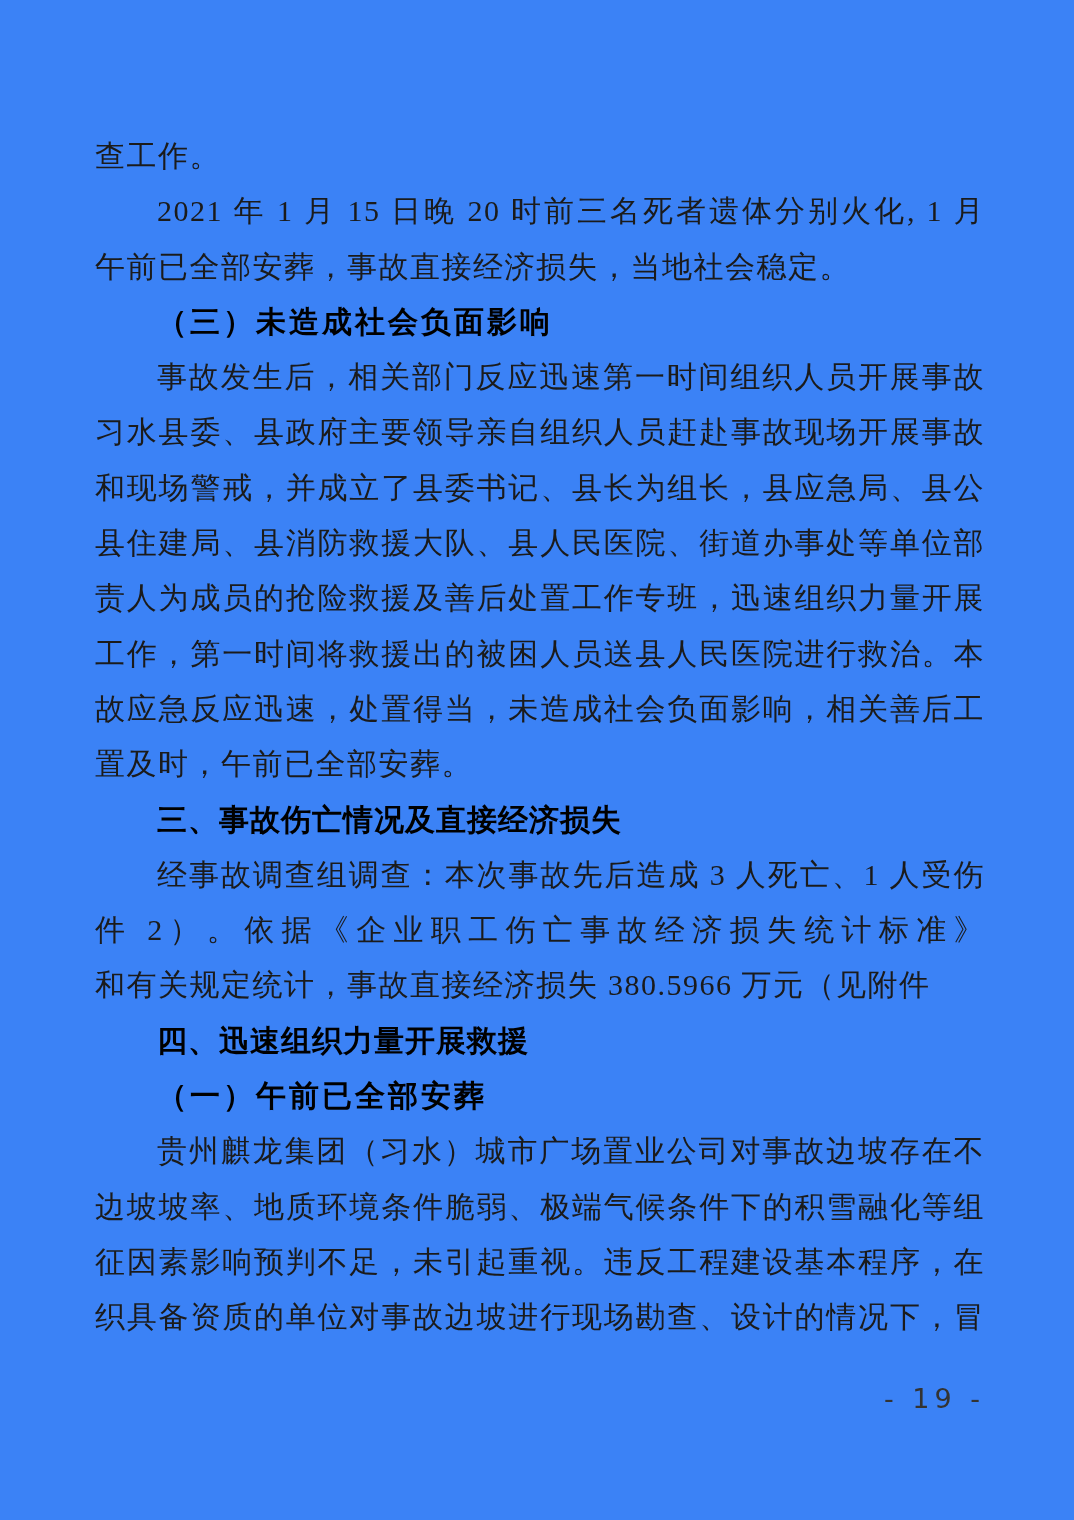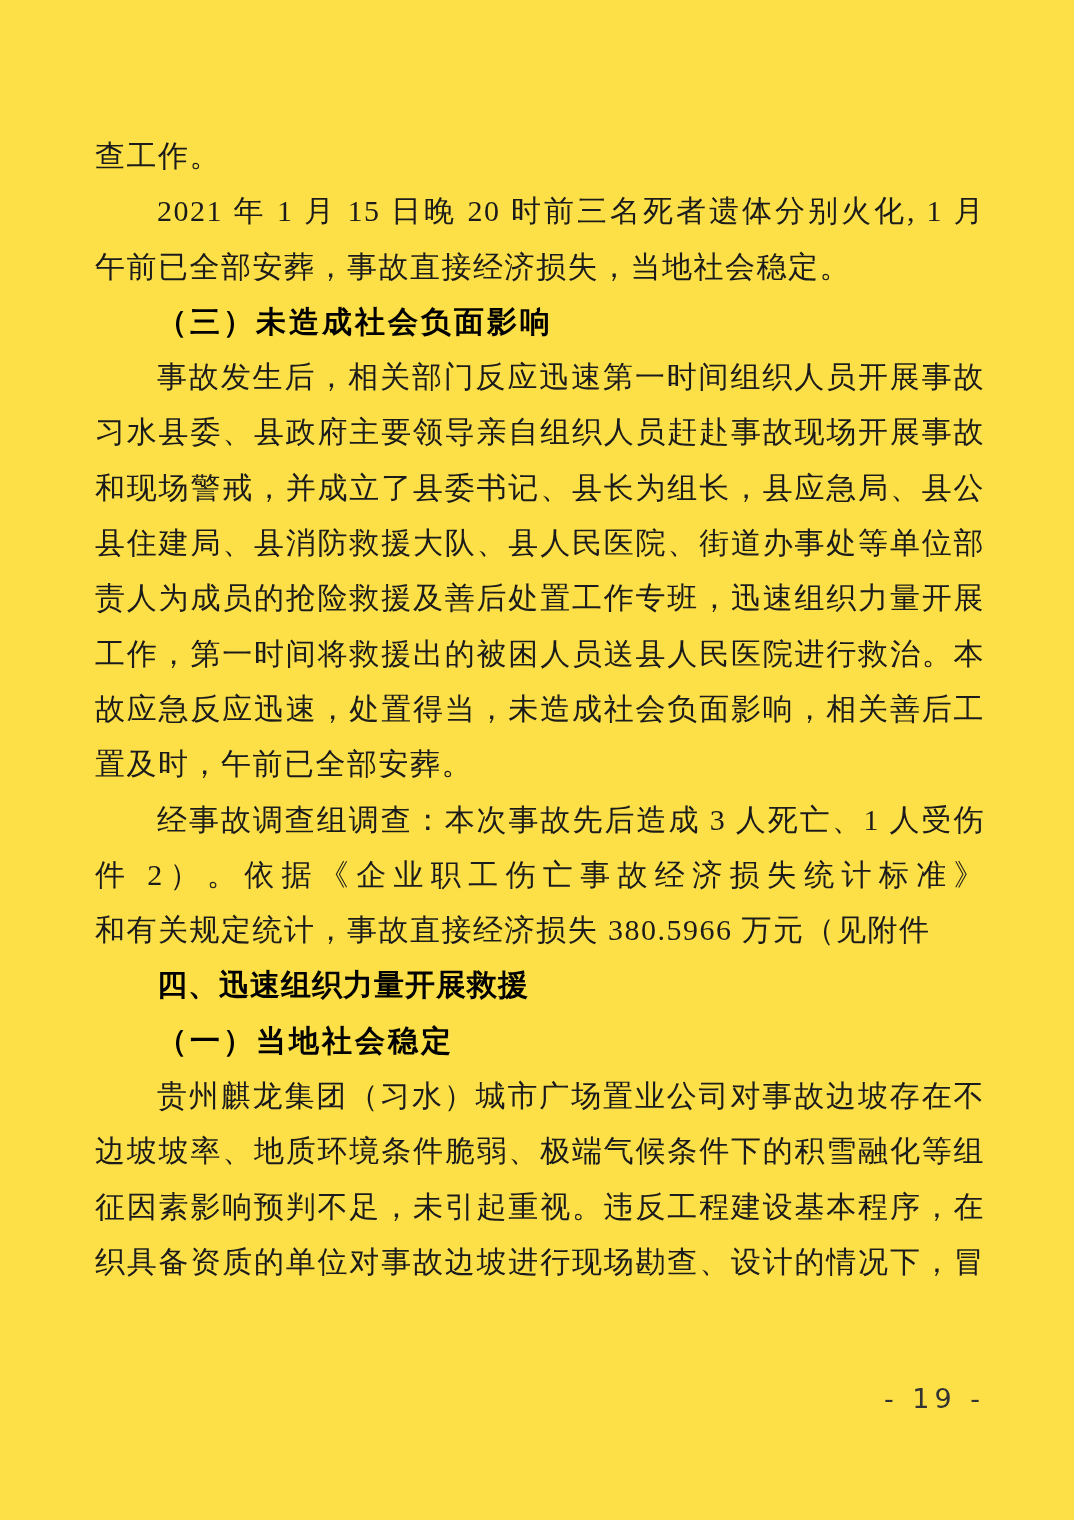--- a/index.html
+++ b/index.html
@@ -4,21 +4,21 @@
 <style>
   html, body {
     margin: 0;
     padding: 0;
     background: #ffffff;
   }
   .page {
     position: relative;
     width: 1074px;
     height: 1520px;
-    background: #fde047;
+    background: #3b82f6;
     overflow: hidden;
     font-family: "Liberation Serif", "DejaVu Serif", serif;
   }
   .text-block {
     position: absolute;
     left: 95px;
     top: 128px;
     width: 890px;
   }
   .ln {
@@ -68,24 +68,25 @@
     <div class="ln">午前已全部安葬，事故直接经济损失，当地社会稳定。</div>
     <div class="ln h-kai ind">（三）未造成社会负面影响</div>
     <div class="ln full ind">事故发生后，相关部门反应迅速第一时间组织人员开展事故救援，</div>
     <div class="ln full">习水县委、县政府主要领导亲自组织人员赶赴事故现场开展事故救援</div>
     <div class="ln full">和现场警戒，并成立了县委书记、县长为组长，县应急局、县公安局、</div>
     <div class="ln full">县住建局、县消防救援大队、县人民医院、街道办事处等单位部门负</div>
     <div class="ln full">责人为成员的抢险救援及善后处置工作专班，迅速组织力量开展救援</div>
     <div class="ln full">工作，第一时间将救援出的被困人员送县人民医院进行救治。本次事</div>
     <div class="ln full">故应急反应迅速，处置得当，未造成社会负面影响，相关善后工作处</div>
     <div class="ln">置及时，午前已全部安葬。</div>
+    <div class="ln h-hei ind">三、事故伤亡情况及直接经济损失</div>
     <div class="ln full ind">经事故调查组调查：本次事故先后造成 3 人死亡、1 人受伤（见附</div>
     <div class="ln full">件 2）。依据《企业职工伤亡事故经济损失统计标准》（GB6721-1986）</div>
     <div class="ln">和有关规定统计，事故直接经济损失 380.5966 万元（见附件 3）。</div>
     <div class="ln h-hei ind">四、迅速组织力量开展救援</div>
-    <div class="ln h-kai ind">（一）当地社会稳定</div>
+    <div class="ln h-kai ind">（一）午前已全部安葬</div>
     <div class="ln full ind">贵州麒龙集团（习水）城市广场置业公司对事故边坡存在不利的</div>
     <div class="ln full">边坡坡率、地质环境条件脆弱、极端气候条件下的积雪融化等组合特</div>
     <div class="ln full">征因素影响预判不足，未引起重视。违反工程建设基本程序，在未组</div>
     <div class="ln full">织具备资质的单位对事故边坡进行现场勘查、设计的情况下，冒险组</div>
   </div>
   <div class="page-number">- 19 -</div>
 </div>
 
 </body></html>

